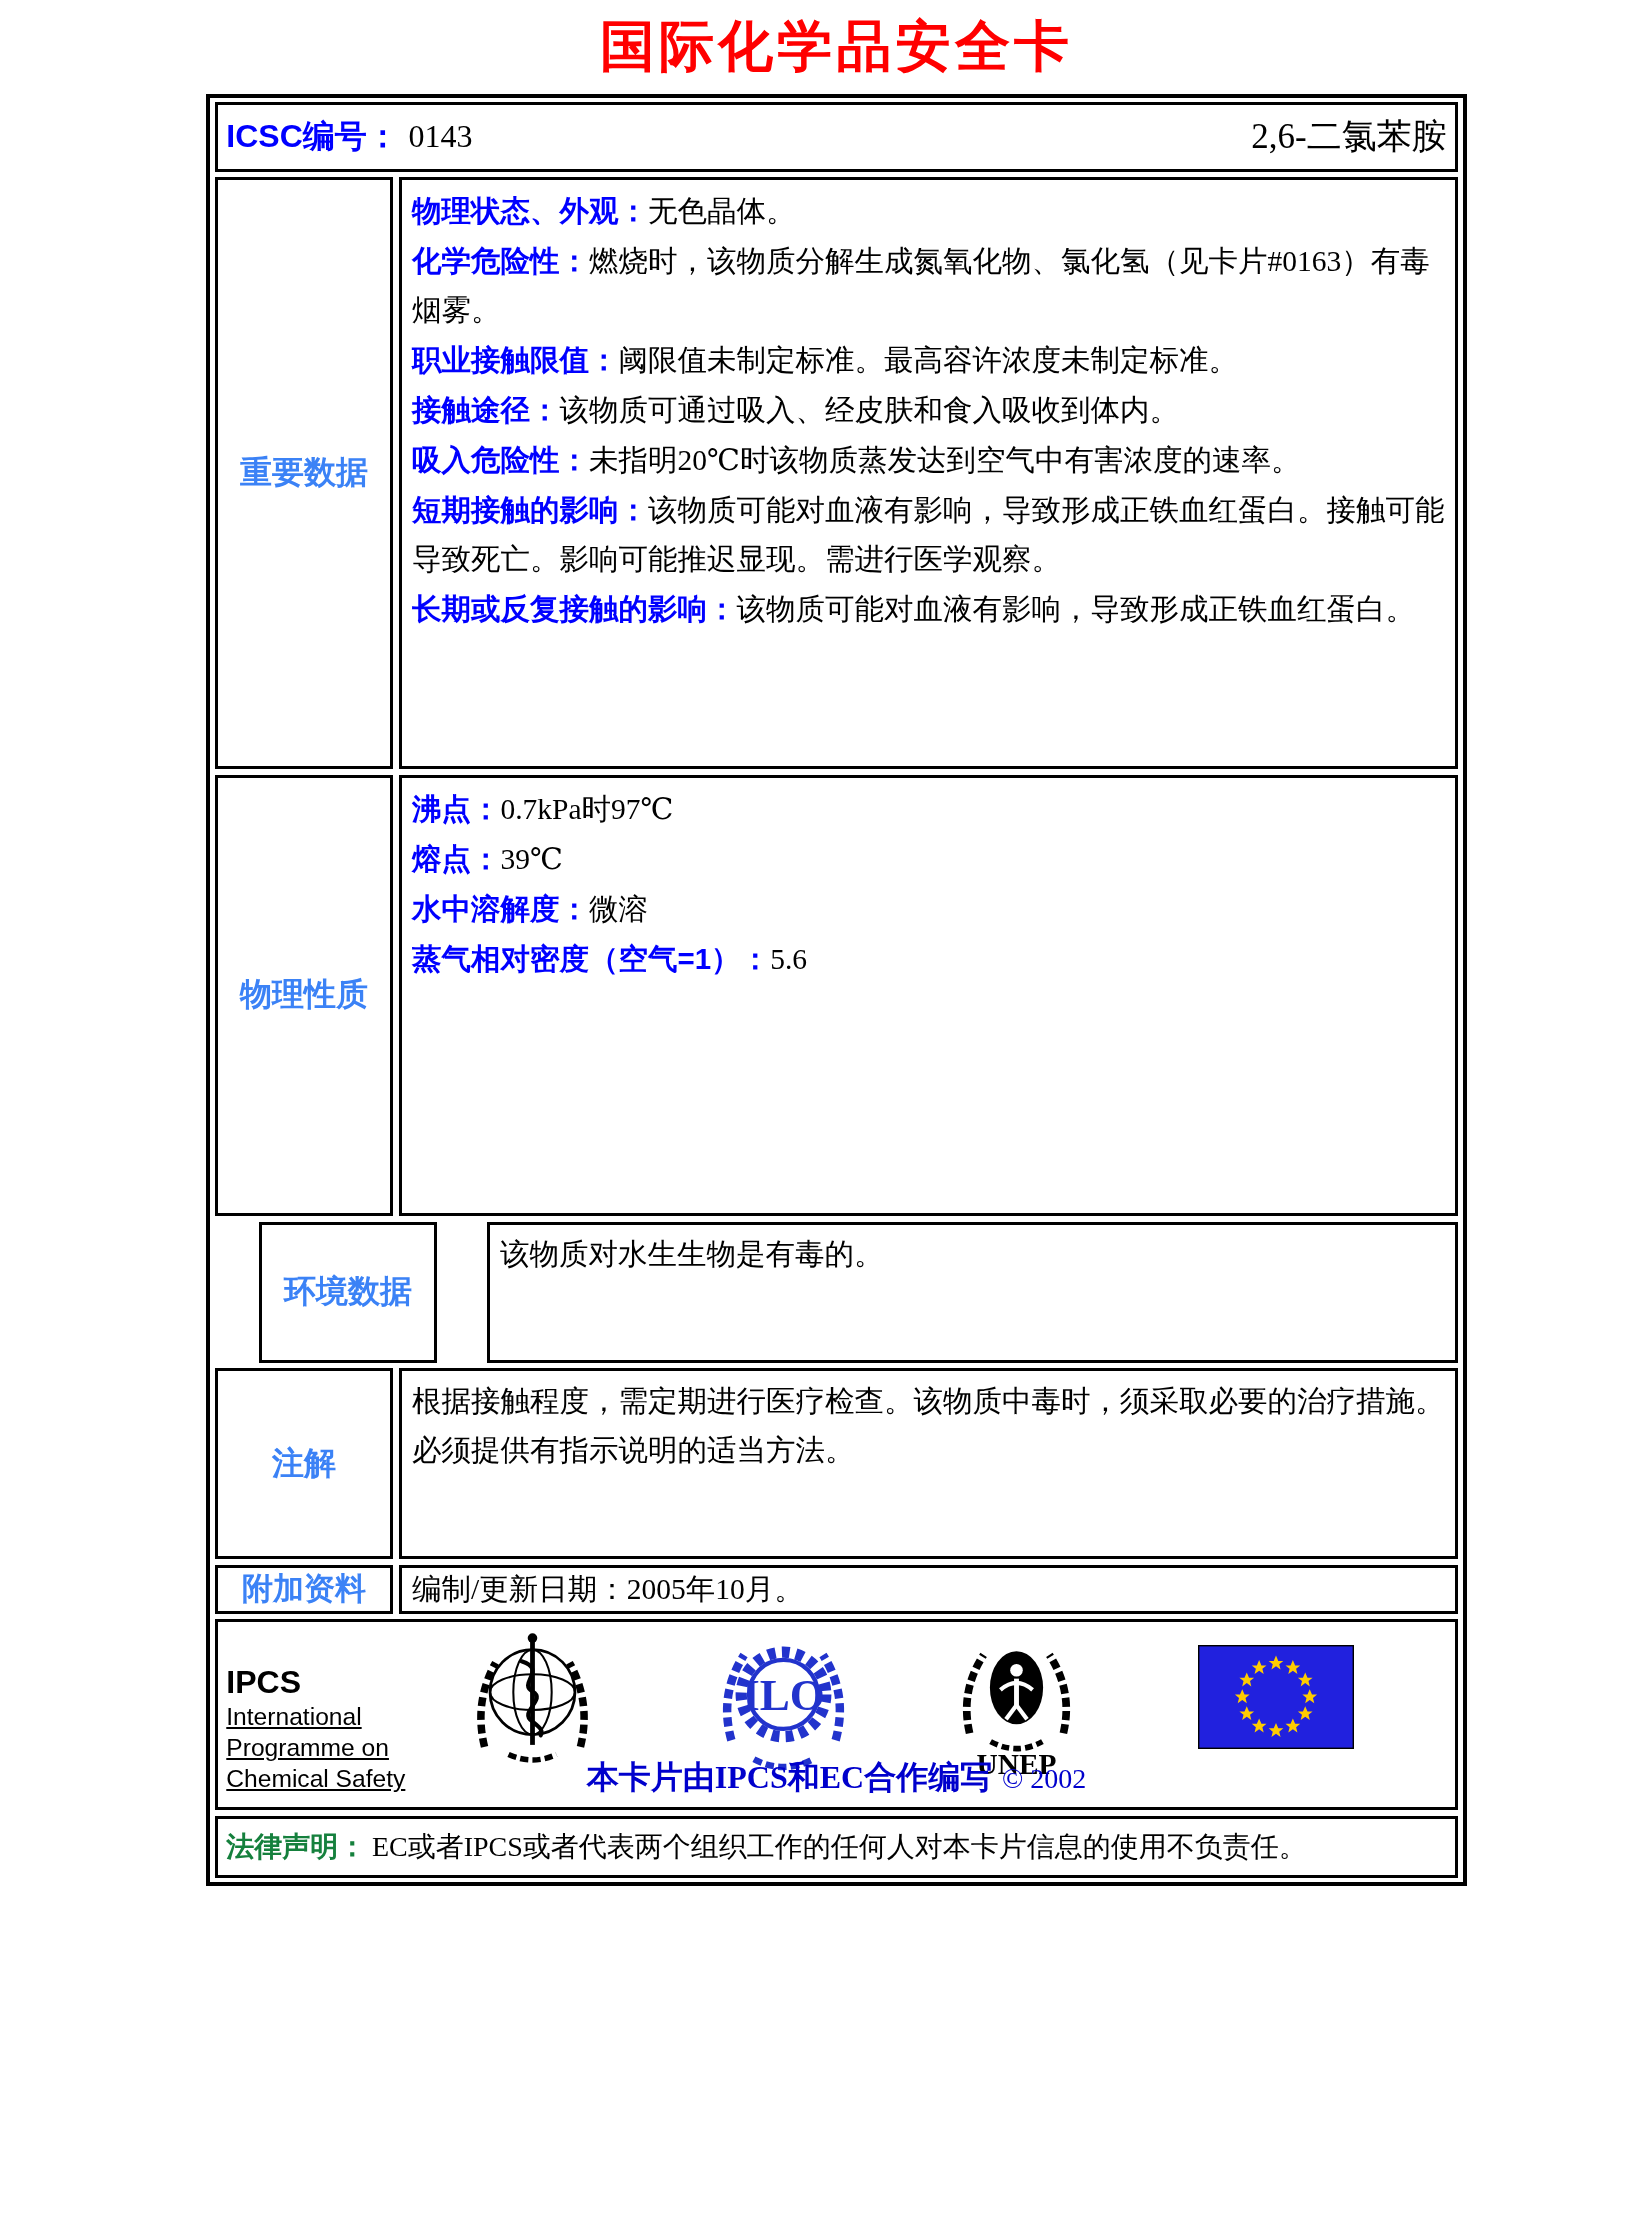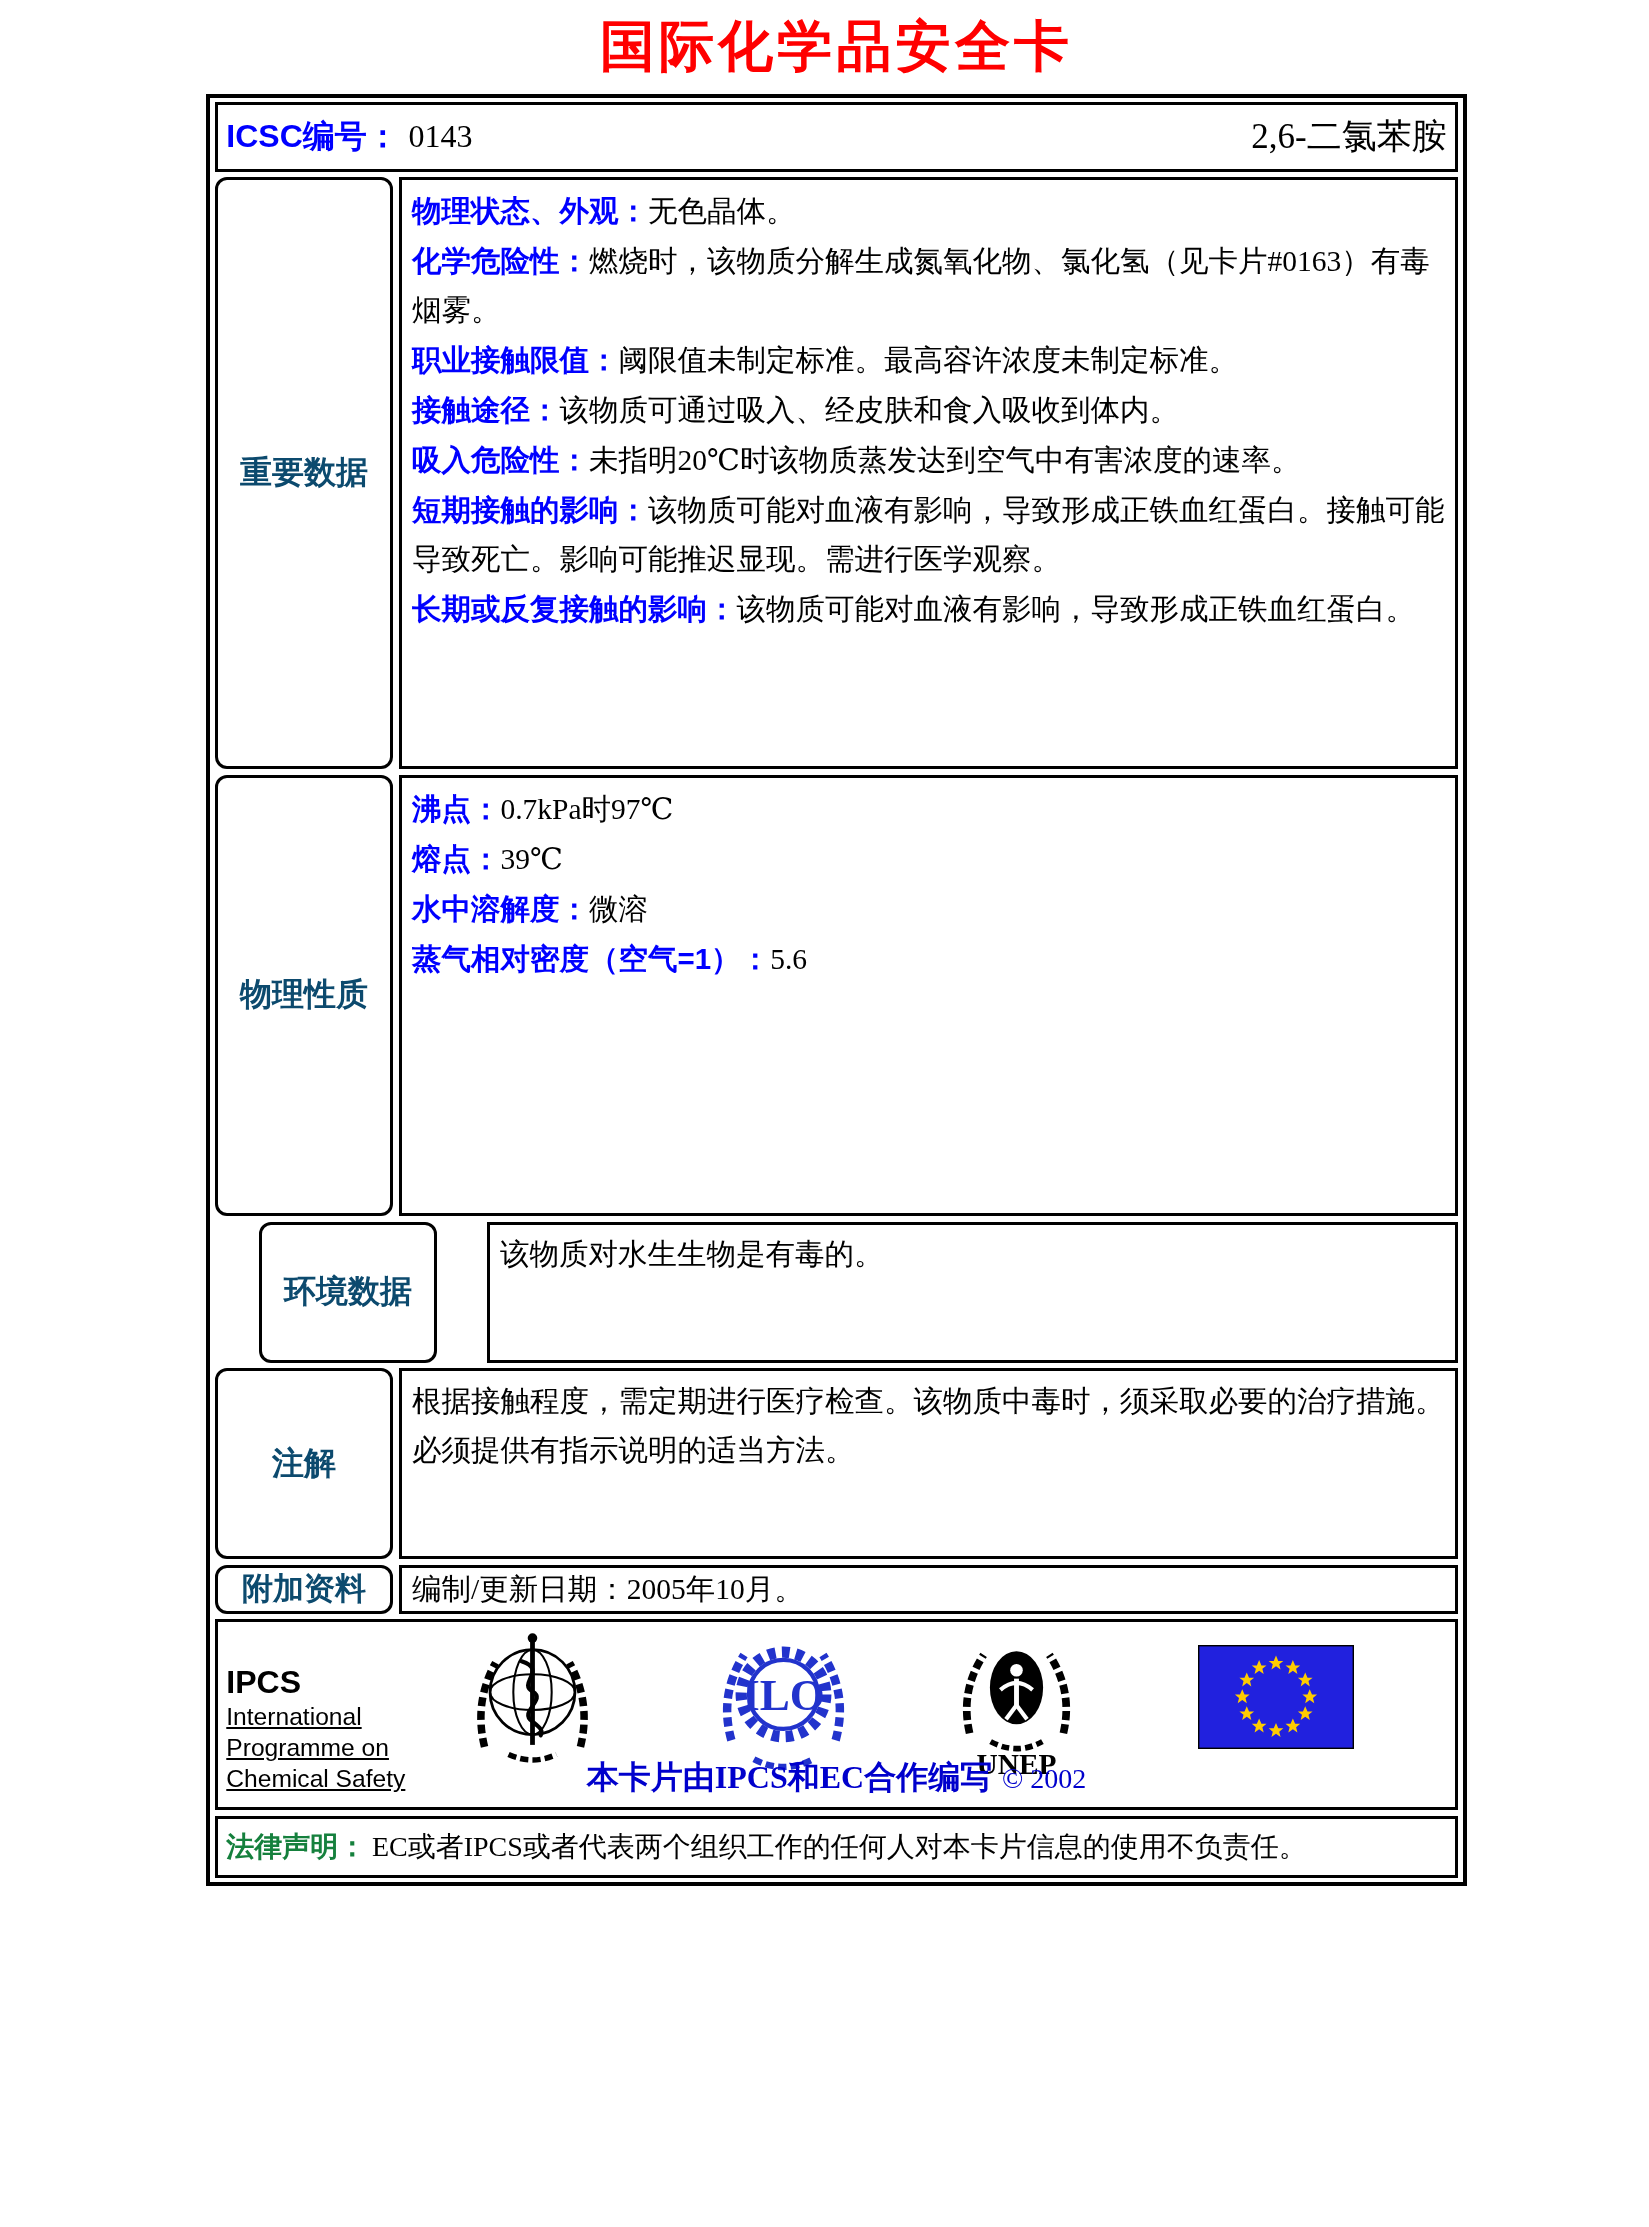--- a/index.html
+++ b/index.html
@@ -11,22 +11,22 @@
   .card{margin-left:206px;width:1261px;border:4.2px solid #000;padding:4.2px 4.9px;box-sizing:border-box;}
   .row{display:flex;gap:6.3px;margin-bottom:5.6px;}
   .row:last-child{margin-bottom:0;}
   .cell{border:3.5px solid #000;box-sizing:border-box;background:#fff;overflow:hidden;}
   .full{flex:1;}
   .header-cell{height:70px;display:flex;align-items:center;padding:0 8.4px;font-size:32px;}
   .icsc-label{color:#0000FF;font-weight:bold;font-family:"Liberation Sans","DejaVu Sans",sans-serif;}
   .icsc-number{margin-left:9.8px;}
   .chem-name{margin-left:auto;font-size:35px;}
   .label-cell{width:178px;flex:none;display:flex;align-items:center;justify-content:center;
-              color:#0c4a6e;font-weight:bold;font-size:32px;
-              font-family:"Liberation Sans","DejaVu Sans",sans-serif;text-align:center;border-radius:12px;}
+              color:#3b82f6;font-weight:bold;font-size:32px;
+              font-family:"Liberation Sans","DejaVu Sans",sans-serif;text-align:center;}
   .content-cell{flex:1;padding:5.6px 9.8px;font-size:29.5px;line-height:49px;}
   .content-cell p{margin:0;}
   .lbl{color:#0000FF;font-weight:bold;font-family:"Liberation Sans","DejaVu Sans",sans-serif;}
   .h-important{height:592px;}
   .h-physical{height:441px;}
   .h-environment{height:141px;margin-left:44px;}
   .h-notes{height:191px;}
   .h-additional{height:49px;}
   .additional-cell{flex:1;padding:0 9.8px;font-size:29.5px;line-height:39px;display:flex;align-items:center;}
   .additional-label{width:178px;font-size:31px;}

